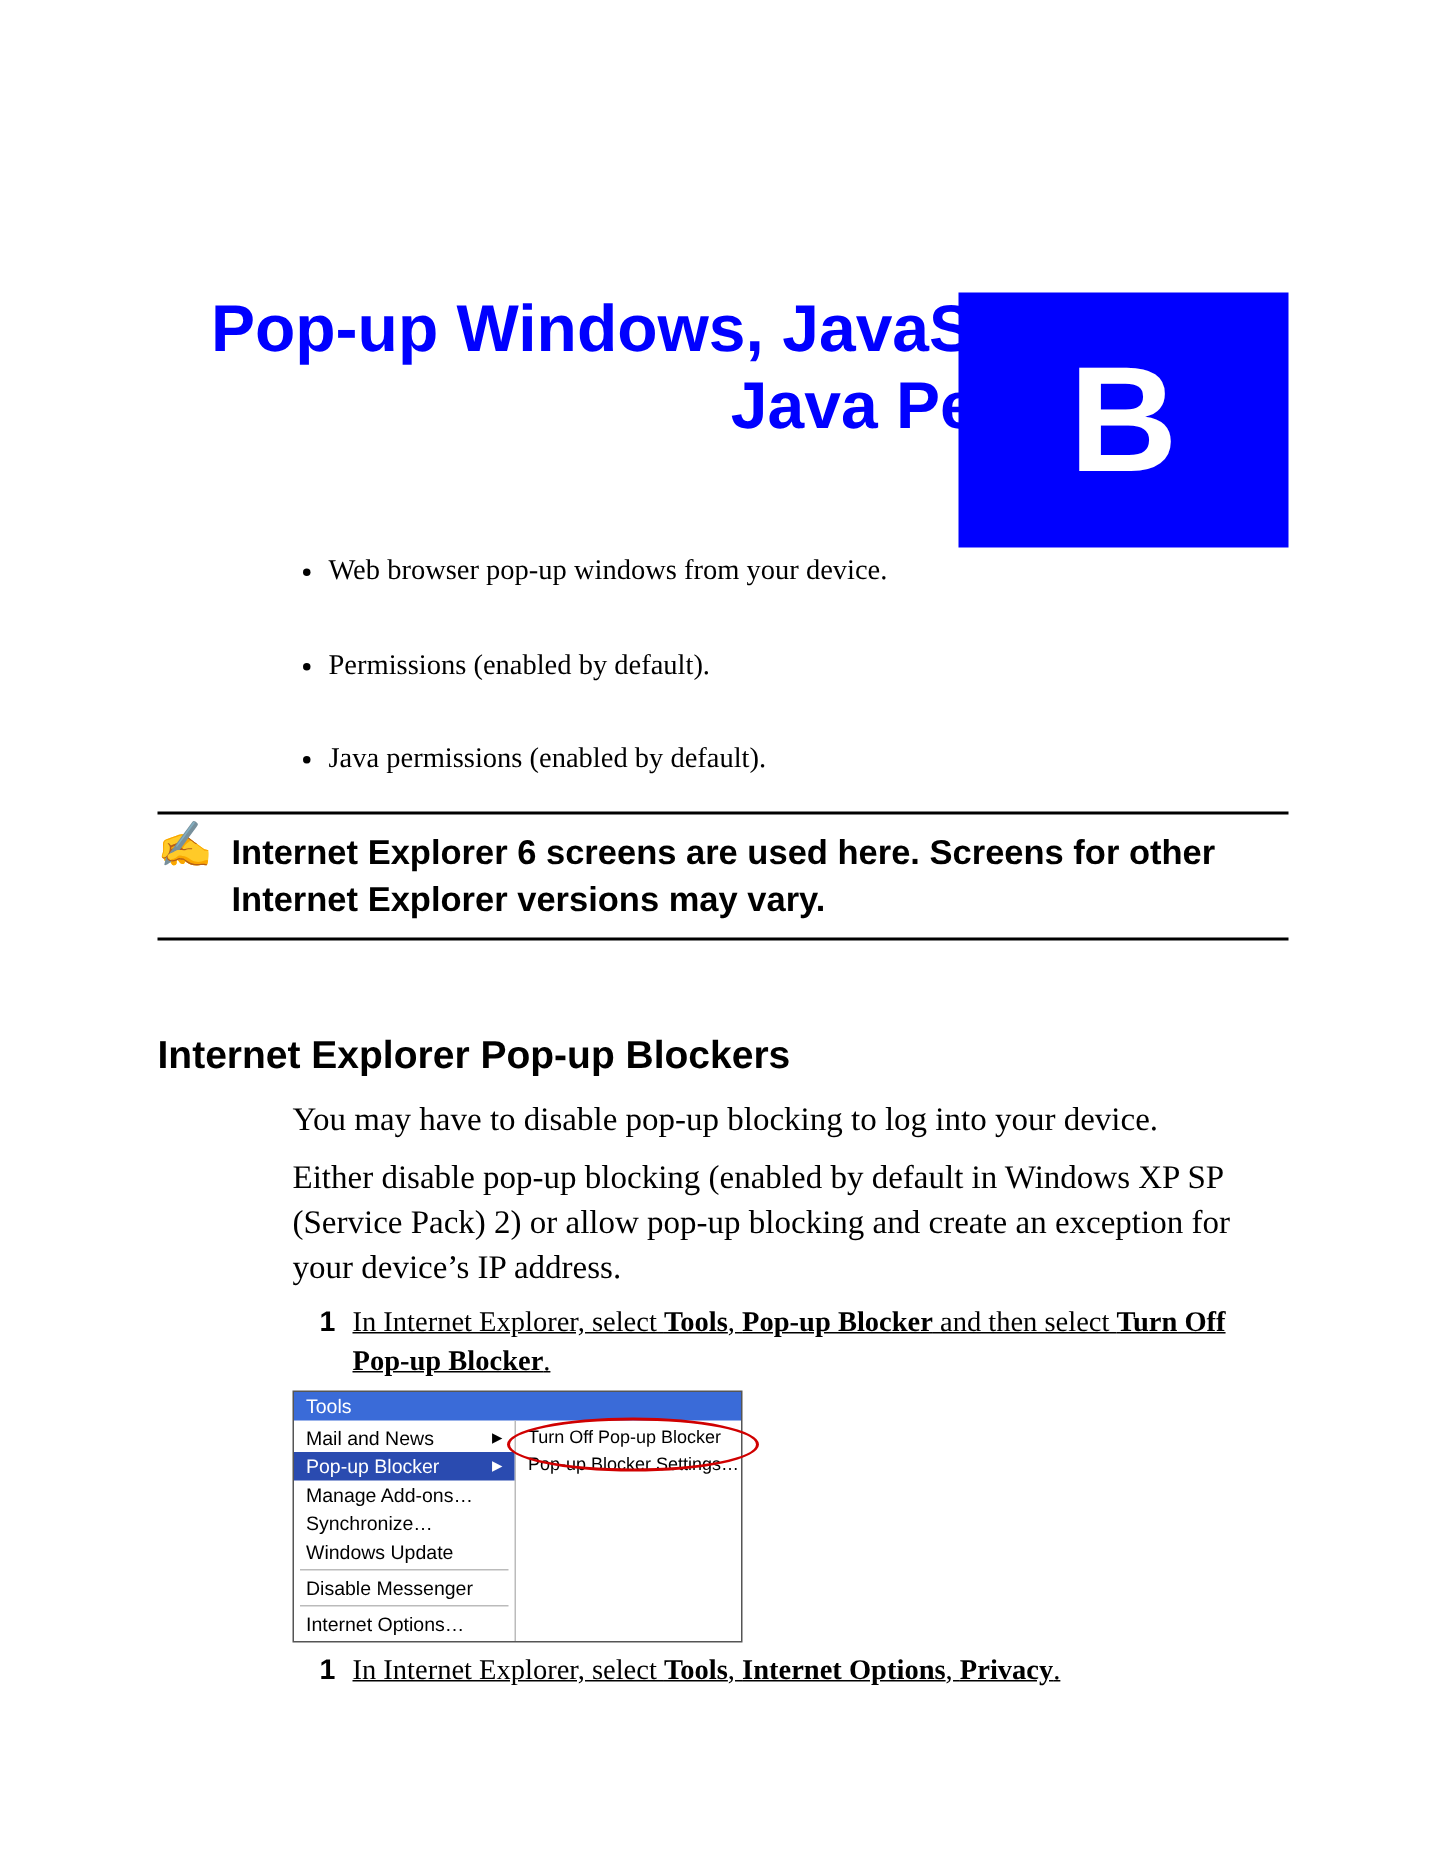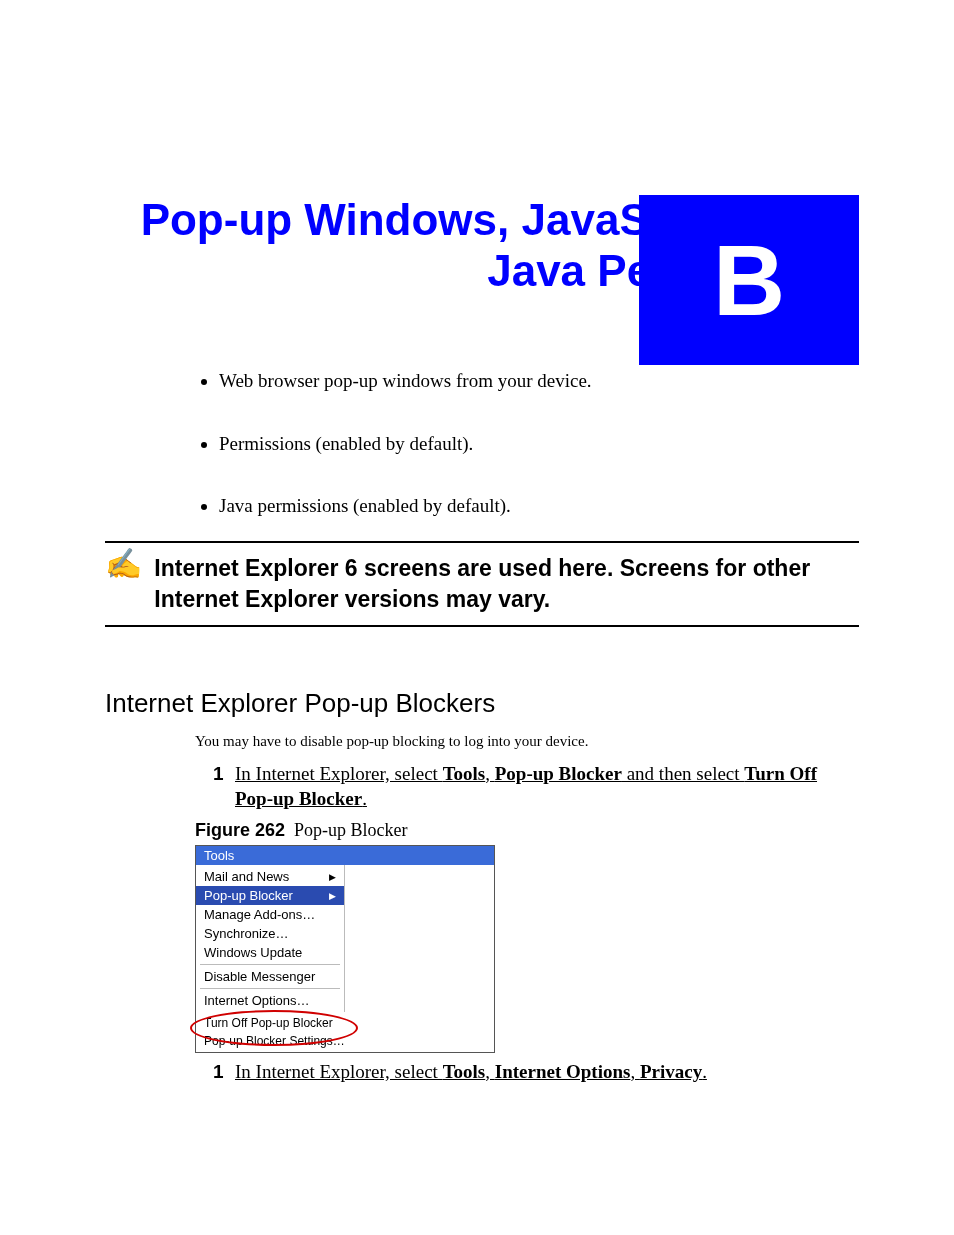--- a/index.html
+++ b/index.html
@@ -75,27 +75,27 @@
     margin-top: -4px;
   }
   .note-text {
     font-family: Arial, Helvetica, sans-serif;
     font-weight: bold;
     font-size: 23px;
     line-height: 1.35;
   }
   h2.section {
     font-family: Arial, Helvetica, sans-serif;
-    font-weight: normal;
+    font-weight: bold;
     font-size: 26px;
     margin: 61px 0 12px 0;
   }
   .body-p {
     margin-left: 90px;
-    font-size: 15px;
+    font-size: 22px;
     line-height: 1.35;
     margin-top: 6px;
     margin-bottom: 10px;
   }
   h3.subhead {
     font-family: Arial, Helvetica, sans-serif;
     font-weight: bold;
     font-size: 19px;
     margin: 22px 0 10px 0;
   }
@@ -134,21 +134,21 @@
     font-size: 13px;
     background: #fff;
     position: relative;
   }
   .menu-header {
     background: #3a6bd8;
     color: #fff;
     padding: 2px 8px;
     font-size: 13px;
   }
-  .menu-body { display: flex; flex-direction: column; }
+  .menu-body { display: flex; }
   .menu-col {
     border-right: 1px solid #bbb;
     width: 148px;
     padding: 2px 0;
   }
   .menu-col .mi {
     padding: 2px 8px;
     display: flex;
     justify-content: space-between;
     align-items: center;
@@ -204,32 +204,30 @@
     </ul>
   </div>
 
   <div class="note-block">
     <span class="note-icon">✍</span>
     <div class="note-text">Internet Explorer 6 screens are used here. Screens for other Internet Explorer versions may vary.</div>
   </div>
 
   <h2 class="section">Internet Explorer Pop-up Blockers</h2>
   <p class="body-p">You may have to disable pop-up blocking to log into your device.</p>
+  <p class="body-p">Either disable pop-up blocking (enabled by default in Windows XP SP (Service Pack) 2) or allow pop-up blocking and create an exception for your device’s IP address.</p>
 
 
   <div class="step">
     <div class="num">1</div>
     <div class="txt">
       <span>In Internet Explorer, select </span><b>Tools</b><span>, </span><b>Pop-up Blocker</b><span> and then select </span><b>Turn Off Pop-up Blocker</b><span>.</span>
     </div>
   </div>
 
-  <div class="figcap">
-    <span class="figlabel">Figure 262</span>&nbsp;&nbsp;<span>Pop-up Blocker</span>
-  </div>
 
   <div class="menu-shot">
     <div class="menu-header">Tools</div>
     <div class="menu-body">
       <div class="menu-col">
         <div class="mi">
             <span>Mail and News</span>
             <span class="arrow">▶</span>
           </div>
         <div class="mi sel">

